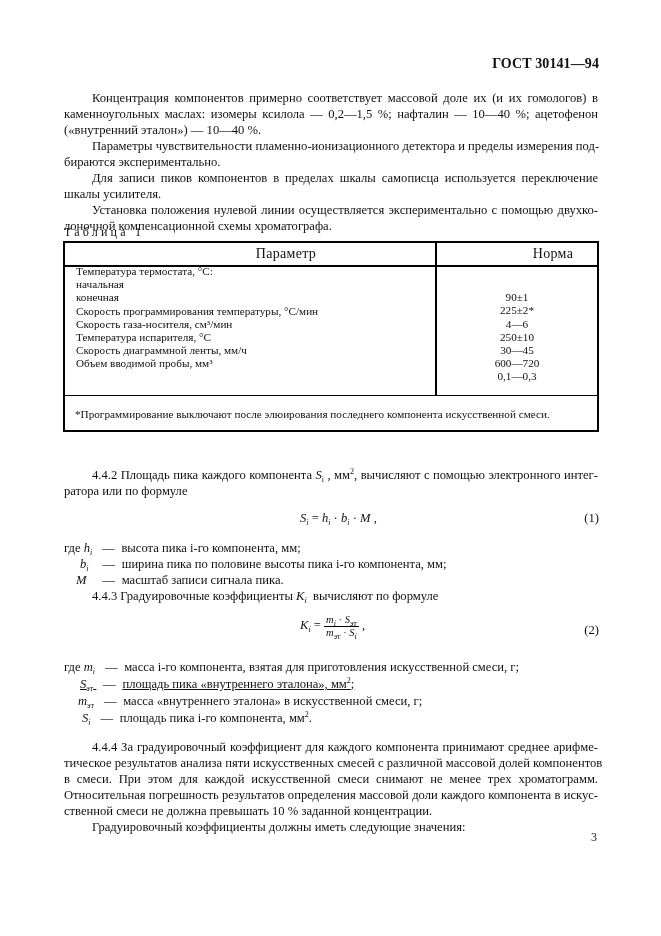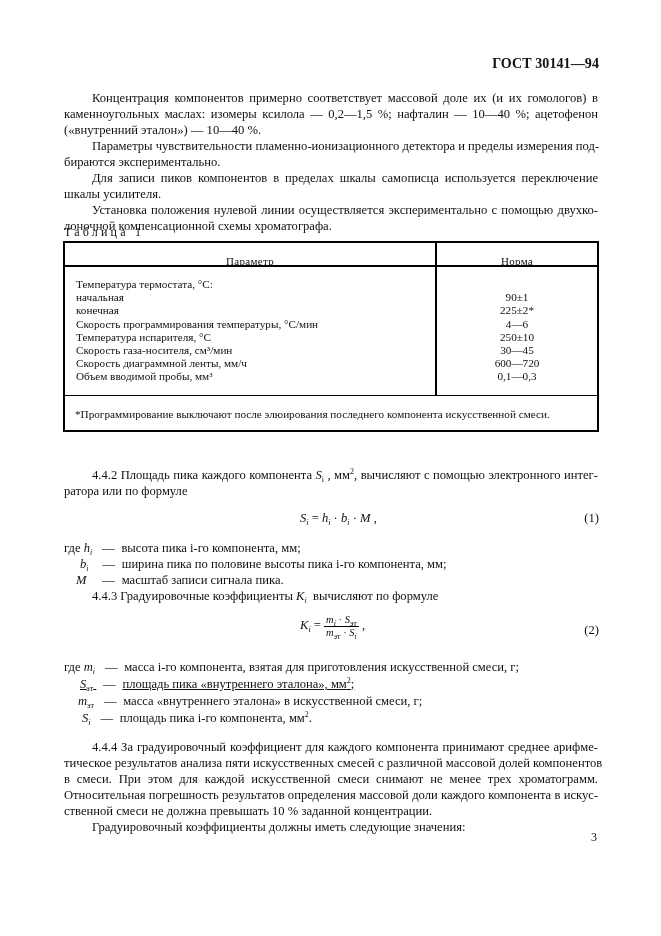--- a/index.html
+++ b/index.html
@@ -17,22 +17,22 @@
   .line { white-space: nowrap; }
   .justify-line { text-align: justify; text-align-last: justify; }
   .table-caption { left: 64px; top: 224px; letter-spacing: 3.2px; font-size: 12px; }
   .tbl {
     left: 63px; top: 241px; width: 536px; height: 191px;
     border: 2px solid #000; box-sizing: border-box;
   }
   .tbl .hdr { position: absolute; left: 0; top: 0; right: 0; height: 22px; border-bottom: 2px solid #000; }
   .tbl .vsplit { position: absolute; left: 370px; top: 0; width: 2px; height: 152px; background: #000; }
   .tbl .body-bottom { position: absolute; left: 0; right: 0; top: 152px; height: 1px; background: #000; }
-  .tbl .hcell { position: absolute; top: 10px; font-size: 11px; letter-spacing: 0.3px; }
-  .tbl .rows { position: absolute; left: 11px; top: 35px; }
+  .tbl .hcell { position: absolute; top: 3px; font-size: 14px; letter-spacing: 0.3px; padding-left: 36px; }
+  .tbl .rows { position: absolute; left: 11px; top: 22px; }
   .tbl .vals { position: absolute; left: 372px; width: 160px; top: 35px; text-align: center; }
   .tbl .row { height: 13.2px; line-height: 13.2px; font-size: 11.2px; white-space: nowrap; }
   .tbl .foot { position: absolute; left: 10px; top: 163px; font-size: 11.2px; white-space: nowrap; }
   .formula { font-style: italic; white-space: nowrap; }
   .formula .up { font-style: normal; }
   sub { font-size: 8px; vertical-align: -3px; line-height: 0; }
   sup { font-size: 8px; vertical-align: 5px; line-height: 0; }
   .eqnum { right: 62px; }
   .where { left: 64px; white-space: nowrap; }
   .where .dash { display: inline-block; width: 26px; text-align: center; }
@@ -69,22 +69,22 @@
   <div class="hdr">
     <span class="hcell" style="left:0;width:370px;text-align:center;">Параметр</span>
     <span class="hcell" style="left:372px;width:160px;text-align:center;">Норма</span>
   </div>
   <div class="vsplit"></div>
   <div class="rows">
     <div class="row">Температура термостата, °С:</div>
     <div class="row">начальная</div>
     <div class="row">конечная</div>
     <div class="row">Скорость программирования температуры, °С/мин</div>
+    <div class="row">Скорость газа-носителя, см³/мин</div>
     <div class="row">Температура испарителя, °С</div>
-    <div class="row">Скорость газа-носителя, см³/мин</div>
     <div class="row">Скорость диаграммной ленты, мм/ч</div>
     <div class="row">Объем вводимой пробы, мм³</div>
   </div>
   <div class="vals">
     <div class="row"></div>
     <div class="row">90±1</div>
     <div class="row">225±2*</div>
     <div class="row">4—6</div>
     <div class="row">250±10</div>
     <div class="row">30—45</div>

